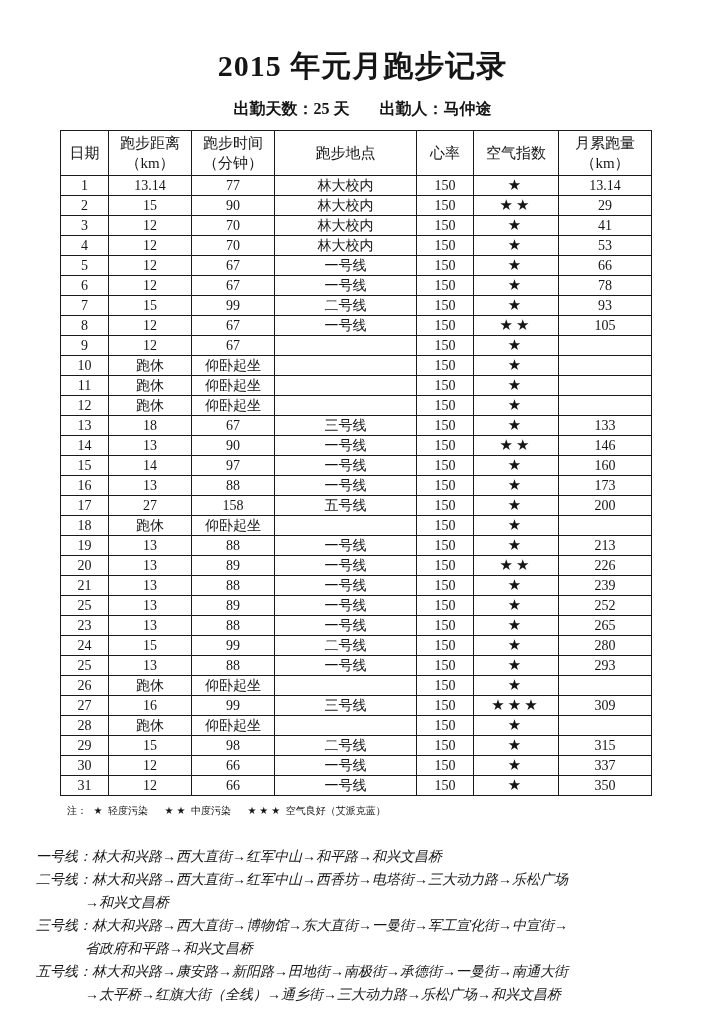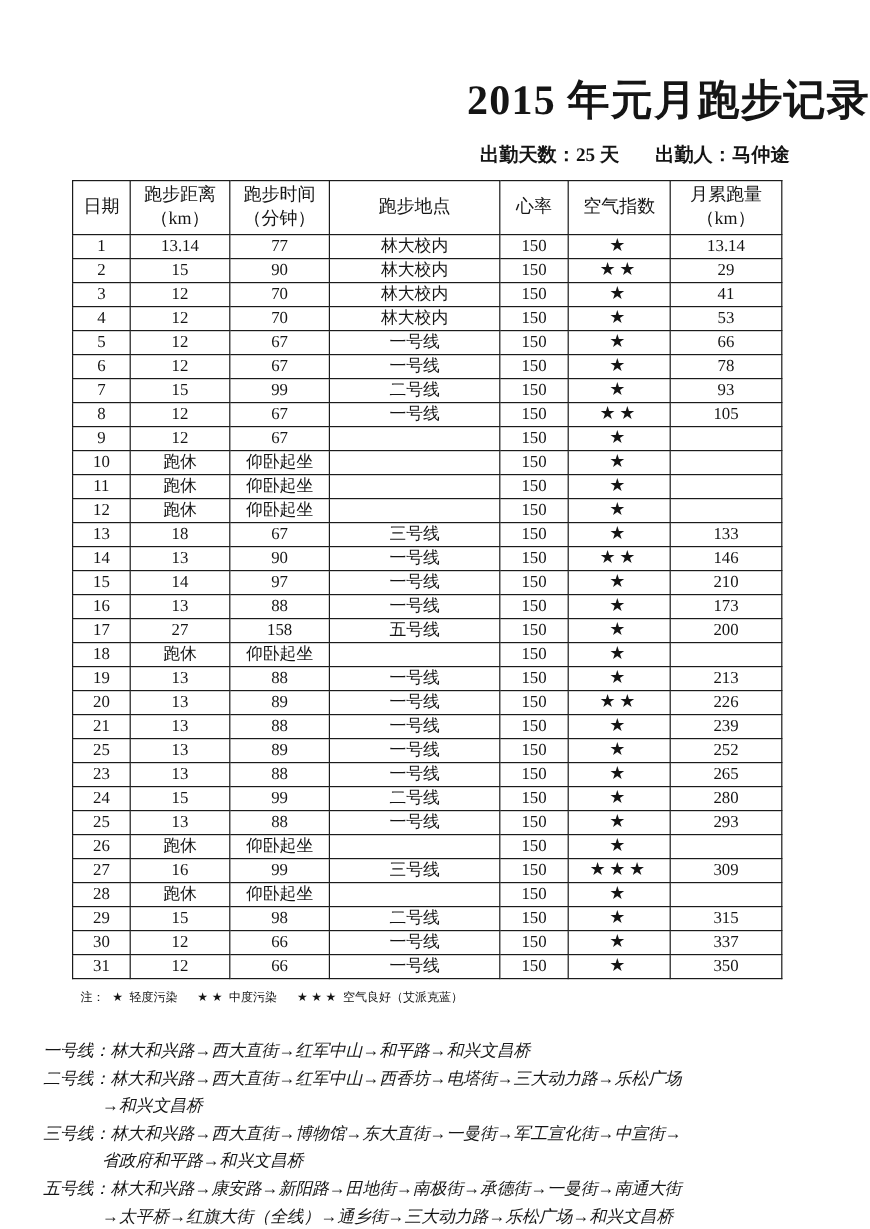--- a/index.html
+++ b/index.html
@@ -2,25 +2,25 @@
 <html><head>
 <meta charset="utf-8">
 <style>
   html,body { margin:0; padding:0; }
   .page {
     width:725px; height:1024px; background:#ffffff; overflow:hidden;
     font-family:"Liberation Serif","DejaVu Serif",serif; color:#151515;
     box-sizing:border-box; position:relative;
   }
   .title {
-    padding-top:60px; text-align:right;
-    font-size:35px; font-weight:bold; letter-spacing:1px;
+    padding-top:46px; text-align:center;
+    font-size:30px; font-weight:bold; letter-spacing:1px;
   }
   .attendance {
-    margin:12px 0 0 67px; width:591px; text-align:right;
+    margin:12px 0 0 67px; width:591px; text-align:center;
     font-size:16px; font-weight:bold;
   }
   .attendance .gap { display:inline-block; width:30px; }
   .logtable {
     margin:10px 0 0 60px; border-collapse:collapse; table-layout:fixed;
     width:591px;
   }
   .logtable th, .logtable td {
     border:1px solid #1b1b1b; text-align:center; vertical-align:middle;
     padding:0; font-weight:normal; font-size:14px;
@@ -218,21 +218,21 @@
       <td>★★</td>
       <td>146</td>
     </tr>
         <tr>
       <td>15</td>
       <td>14</td>
       <td>97</td>
       <td>一号线</td>
       <td>150</td>
       <td>★</td>
-      <td>210</td>
+      <td>160</td>
     </tr>
         <tr>
       <td>16</td>
       <td>13</td>
       <td>88</td>
       <td>一号线</td>
       <td>150</td>
       <td>★</td>
       <td>173</td>
     </tr>

